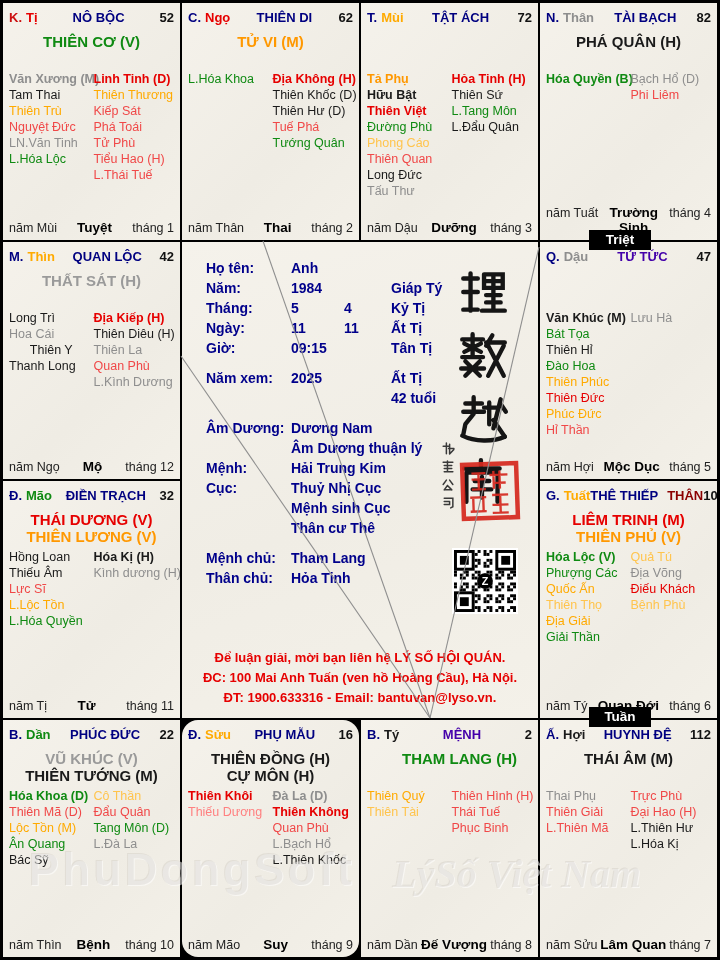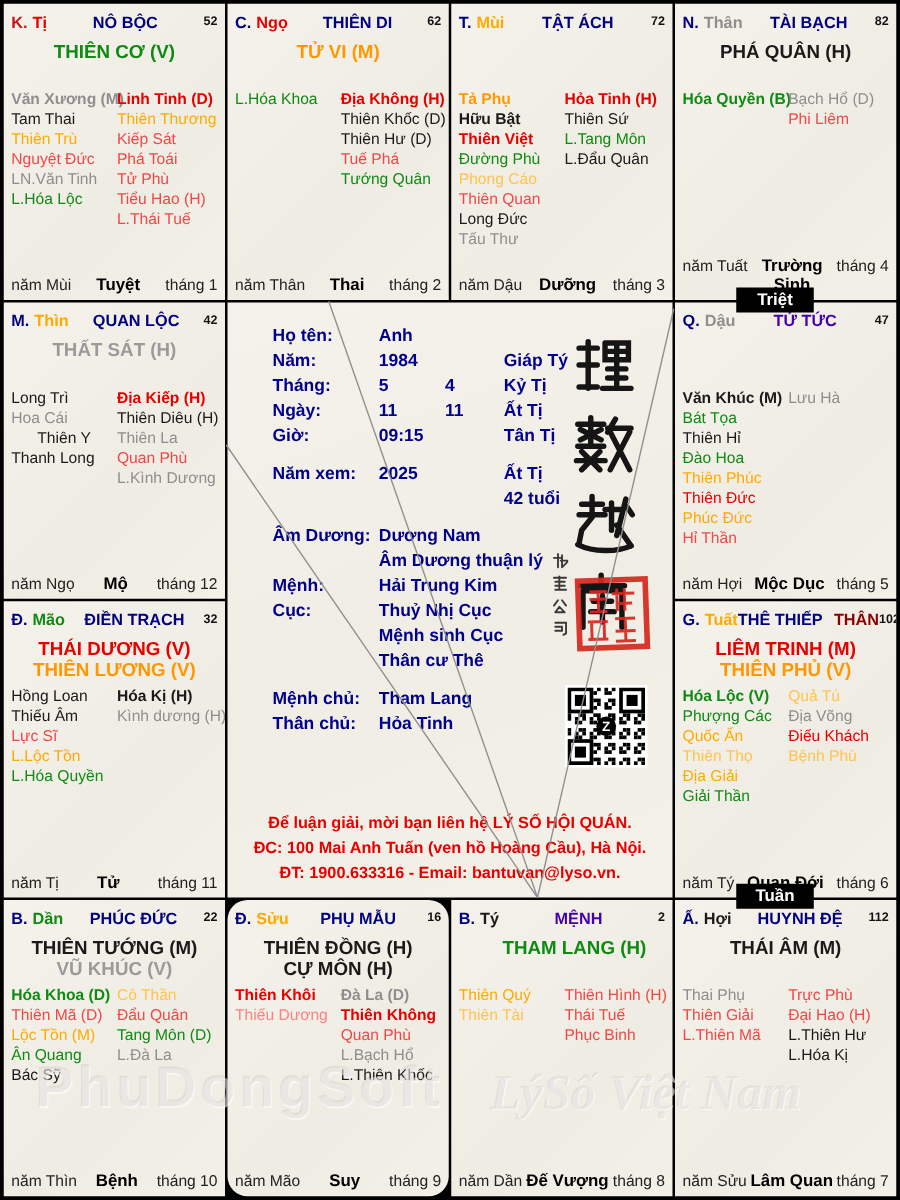--- a/index.html
+++ b/index.html
@@ -9,32 +9,32 @@
          grid-template-rows:repeat(4,1fr);gap:2px;background:#000;border:3px solid #000;
          width:720px;height:960px;}
   .palace{position:relative;background:linear-gradient(135deg,#f5f2eb 0%,#efece4 60%,#f3f0e8 100%);overflow:hidden;}
   .center{grid-area:2/2/4/4;position:relative;background:linear-gradient(160deg,#f5f2eb 0%,#f0ede5 55%,#f4f1e9 100%);overflow:hidden;}
   
   .p-head{position:absolute;top:5px;left:6px;right:6px;height:18px;display:flex;align-items:center;font-size:13px;font-weight:bold;}
   .p-canchi{white-space:nowrap;}
   .p-canchi .b2{margin-left:4px;}
   .p-mid{flex:1;text-align:center;white-space:nowrap;}
   .p-extra{margin-left:9px;}
-  .p-num{margin-left:auto;color:#111;font-size:10px;}
+  .p-num{margin-left:auto;color:#111;font-size:13px;}
   
   .p-mains{position:absolute;top:30px;left:0;right:0;text-align:center;font-size:15px;font-weight:bold;line-height:17px;}
   
   .p-cols{position:absolute;top:68px;left:6px;right:2px;display:flex;font-size:12.5px;line-height:16px;}
   .p-col{width:50%;}
   .star{white-space:nowrap;}
   
   .p-foot{position:absolute;left:6px;right:6px;bottom:5px;display:flex;align-items:baseline;font-size:12.5px;color:#222;}
   .p-foot .stage-l{flex:1;text-align:center;font-weight:bold;color:#000;font-size:13.5px;}
   
-  .info{position:absolute;top:16px;left:16px;right:0;color:#00008b;font-weight:bold;font-size:14px;}
+  .info{position:absolute;top:16px;left:4px;right:0;color:#00008b;font-weight:bold;font-size:14px;}
   .irow{display:flex;height:20px;line-height:20px;padding-left:20px;}
   .irow.gap{margin-top:10px;}
   .irow .lbl{width:85px;}
   .irow .v1{width:53px;white-space:nowrap;}
   .irow .v2{width:47px;}
   .irow .v3{flex:1;white-space:nowrap;}
   .contact{position:absolute;top:406px;left:0;right:0;text-align:center;color:#e60000;
            font-weight:bold;font-size:13px;line-height:20px;}
   
   .calli{position:absolute;left:273px;top:22px;width:56px;}
@@ -305,22 +305,22 @@
           <span>tháng 6</span>
         </div>
       </section>
       <section class="palace" style="grid-area: 4 / 1;">
         <div class="p-head">
           <span class="p-canchi"><b style="color: rgb(0, 0, 128);">B.</b><b class="b2" style="color: rgb(15, 138, 18);">Dần</b></span>
           <span class="p-mid"><span style="color: rgb(0, 0, 128);">PHÚC ĐỨC</span></span>
           <b class="p-num">22</b>
         </div>
         <div class="p-mains">
+          <div class="main-star" style="color: rgb(154, 154, 154);">VŨ KHÚC (V)</div>
           <div class="main-star" style="color: rgb(26, 26, 26);">THIÊN TƯỚNG (M)</div>
-          <div class="main-star" style="color: rgb(154, 154, 154);">VŨ KHÚC (V)</div>
         </div>
         <div class="p-cols">
           <div class="p-col">
             <div class="star" style="color: rgb(15, 138, 18); font-weight: 700;">Hóa Khoa (D)</div>
             <div class="star" style="color: rgb(240, 72, 72);">Thiên Mã (D)</div>
             <div class="star" style="color: rgb(255, 170, 0);">Lộc Tồn (M)</div>
             <div class="star" style="color: rgb(15, 138, 18);">Ân Quang</div>
             <div class="star" style="color: rgb(26, 26, 26);">Bác Sỹ</div>
           </div>
           <div class="p-col">

